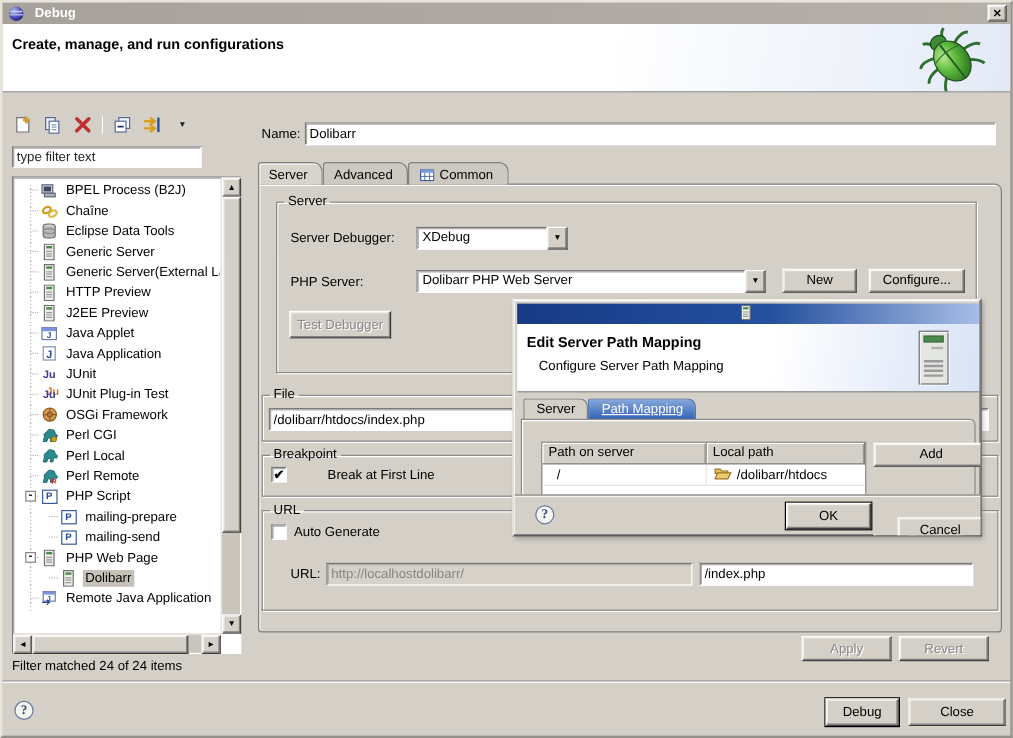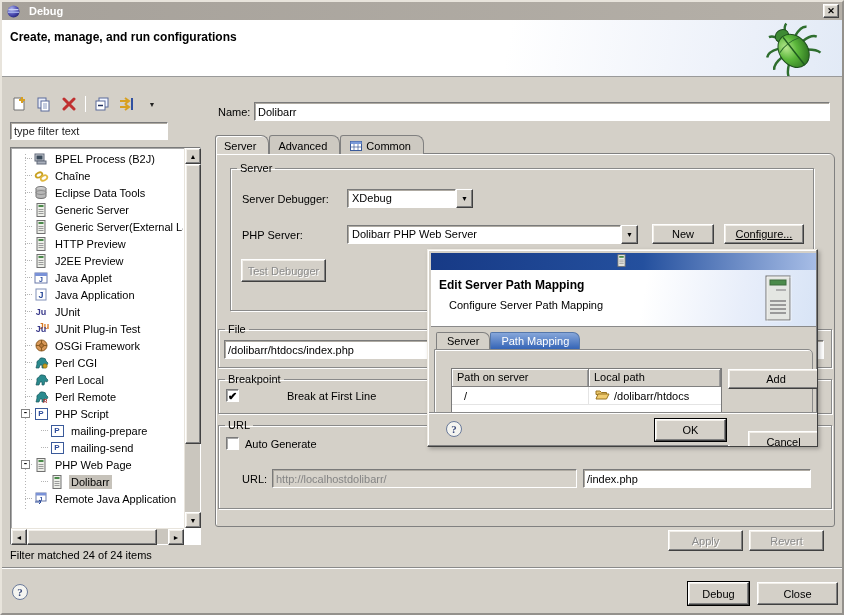--- a/index.html
+++ b/index.html
@@ -109,21 +109,21 @@
   .dtbar .ttl { color:#fff; font-weight:bold; font-size:11px; }
   .dhead { position:absolute; left:3px; top:20px; width:385px; height:57px;
            background:linear-gradient(100deg,#ffffff 55%,#e8eefa 80%,#d8e4f6); border-bottom:1px solid #8a8a8a; }
   .dhead h2 { font-size:12px; font-weight:bold; padding:8px 0 0 8px; }
   .dhead p { padding:7px 0 0 18px; }
   .dtower { position:absolute; right:22px; top:5px; }
   .dtabs { position:absolute; left:8px; top:82px; display:flex; height:18px; }
   .dtab { padding:2px 10px 0 10px; border:1px solid #808080; border-bottom:none;
           border-radius:2px 7px 0 0; background:#d4d0c8; }
   .dtab.on { background:linear-gradient(180deg,#87a7da,#2f60b4); color:#fff;
-             border-color:#5577aa; }
+             text-decoration:underline; border-color:#5577aa; }
   .dtcontent { position:absolute; left:6px; top:99px; width:379px; height:80px;
                border:1px solid #8a8a8a; border-radius:0 5px 0 0; box-shadow:inset 1px 1px 0 #fff; }
   .ptable { position:absolute; left:23px; top:118px; width:271px; height:47px; background:#fff;
             border:1px solid #7a7a7a; overflow:hidden; }
   .ptable .hrow { display:flex; height:18px; }
   .ptable .hc { background:#d4d0c8; border-right:1px solid #808080; border-bottom:1px solid #808080;
                 box-shadow:inset 1px 1px 0 #fff, inset -1px 0 0 #9a9a9a; padding:2px 5px; }
   .ptable .hc1 { width:137px; } .ptable .hc2 { flex:1; }
   .ptable .drow { display:flex; height:18px; align-items:center; border-bottom:1px solid #e4e4e4; }
   .ptable .dc1 { width:137px; padding-left:12px; border-right:1px solid #e4e4e4; height:100%; display:flex; align-items:center; }
@@ -464,35 +464,35 @@
   <div class="combo" style="left:345px;top:187px;width:126px;height:19px;">
     <span class="cv">XDebug</span>
     <span class="ca">▼</span>
   </div>
   <span class="gl" style="left:240px;top:227px;">PHP Server:</span>
   <div class="combo" style="left:345px;top:223px;width:291px;height:19px;">
     <span class="cv">Dolibarr PHP Web Server</span>
     <span class="ca">▼</span>
   </div>
   <button class="btn" style="position:absolute;left:650px;top:222px;width:62px;height:20px;">New</button>
-  <button class="btn" style="position:absolute;left:722px;top:222px;width:80px;height:20px;text-decoration:underline;">Configure...</button>
+  <button class="btn" style="position:absolute;left:722px;top:222px;width:80px;height:20px;">Configure...</button>
   <button class="btn dis" style="position:absolute;left:239px;top:257px;width:85px;height:23px;">Test Debugger</button>
 
   <fieldset style="left:216px;top:321px;width:614px;height:45px;">
     <legend>File</legend>
   </fieldset>
   <input class="tin" style="position: absolute; left: 222px; top: 338px; width: 600px; height: 19px;" value="/dolibarr/htdocs/index.php">
 
   <fieldset style="left:216px;top:371px;width:614px;height:41px;">
     <legend>Breakpoint</legend>
   </fieldset>
   <span class="cb" style="position:absolute;left:224px;top:387px;">
       <b>✔</b>
     </span>
-  <span class="gl" style="left:257px;top:388px;padding-left:28px;">Break at First Line</span>
+  <span class="gl" style="left:243px;top:388px;padding-left:28px;">Break at First Line</span>
 
   <fieldset style="left:216px;top:417px;width:614px;height:90px;">
     <legend>URL</legend>
   </fieldset>
   <span class="cb" style="position:absolute;left:224px;top:435px;">
       <b></b>
     </span>
   <span class="gl" style="left:243px;top:436px;">Auto Generate</span>
   <span class="gl" style="left:240px;top:471px;">URL:</span>
   <input class="tin dis" style="position: absolute; left: 270px; top: 467px; width: 305px; height: 19px;" value="http://localhostdolibarr/">

